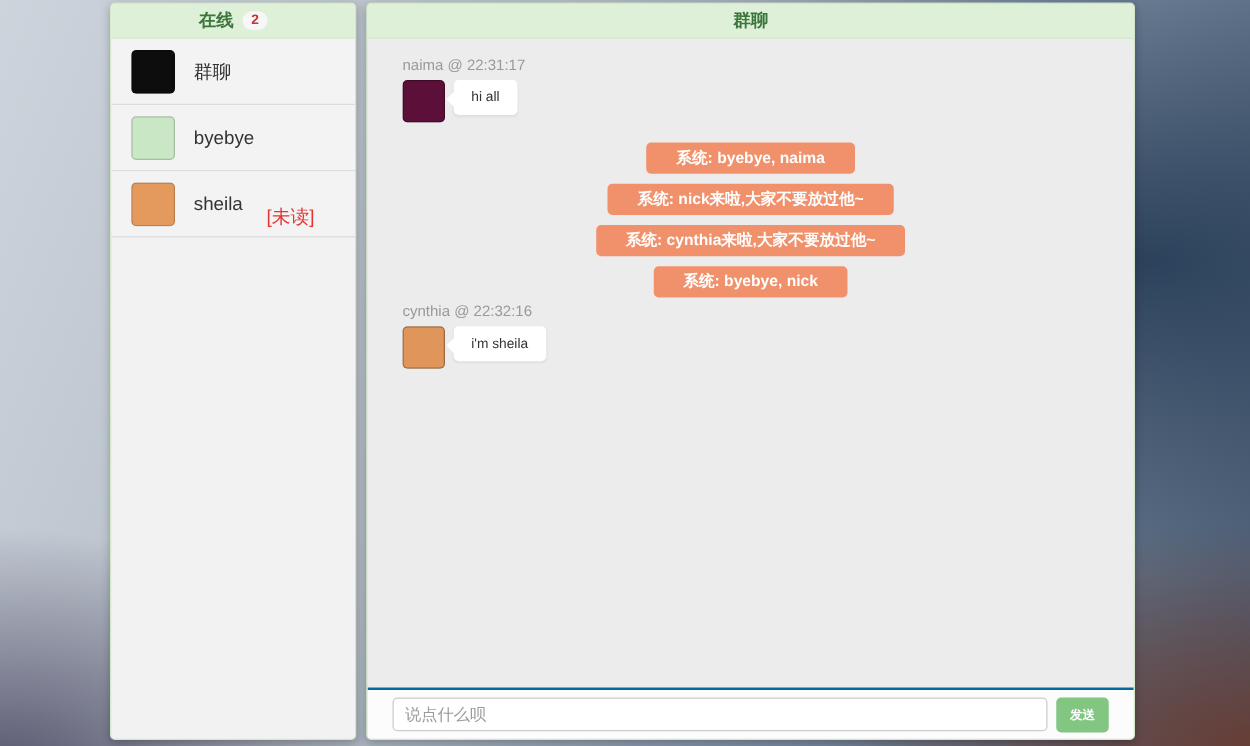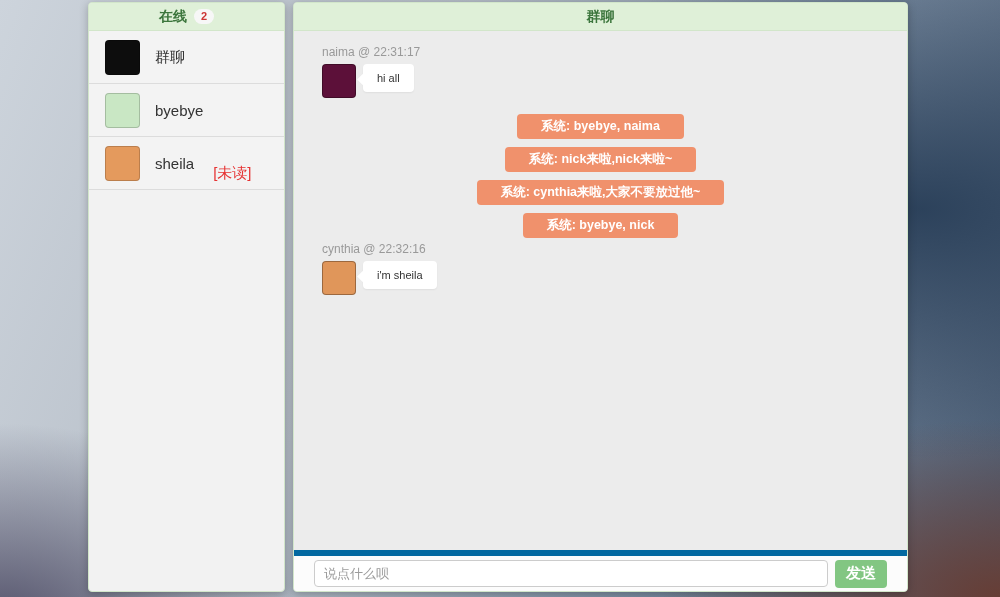--- a/index.html
+++ b/index.html
@@ -114,21 +114,21 @@
     font-size: 12.5px;
     border-radius: 4px;
     padding: 4px 24px;
     margin: 4px 0;
   }
   .sys-msg:first-of-type { margin-top: 14px; }
 
   .chat-footer {
     flex: 0 0 41px;
     background: #fcfcfc;
-    border-top: 6px solid #0369a1;
+    border-top: 2px solid #0369a1;
     display: flex;
     align-items: center;
     gap: 7px;
     padding: 0 20px;
   }
   .chat-input {
     flex: 1;
     height: 27px;
     border: 1px solid #ccc;
     border-radius: 4px;
@@ -140,21 +140,21 @@
     font-family: inherit;
   }
   .chat-input::placeholder { color: #9b9b9b; }
   .send-btn {
     flex: 0 0 auto;
     height: 28px;
     padding: 0 11px;
     background: var(--send-bg, #82c682);
     color: #fff;
     font-weight: bold;
-    font-size: 15px;
+    font-size: 10px;
     border: none;
     border-radius: 4px;
     cursor: pointer;
     font-family: inherit;
   }
 </style>
 </head>
 <body>
 
 <div class="panel sidebar">
@@ -191,21 +191,21 @@
   <div class="msg-block">
     <div class="msg-meta">naima @ 22:31:17</div>
     <div class="msg-row">
       <span class="msg-avatar" style="background: rgb(92, 16, 57);"></span>
       <span class="bubble">hi all</span>
     </div>
   </div>
 
   <div class="sys-msg">系统: byebye, naima</div>
 
-  <div class="sys-msg">系统: nick来啦,nick来啦~</div>
+  <div class="sys-msg">系统: nick来啦,大家不要放过他~</div>
 
   <div class="sys-msg">系统: cynthia来啦,大家不要放过他~</div>
 
   <div class="sys-msg">系统: byebye, nick</div>
 
   <div class="msg-block">
     <div class="msg-meta">cynthia @ 22:32:16</div>
     <div class="msg-row">
       <span class="msg-avatar" style="background: rgb(224, 150, 90);"></span>
       <span class="bubble">i'm sheila</span>

